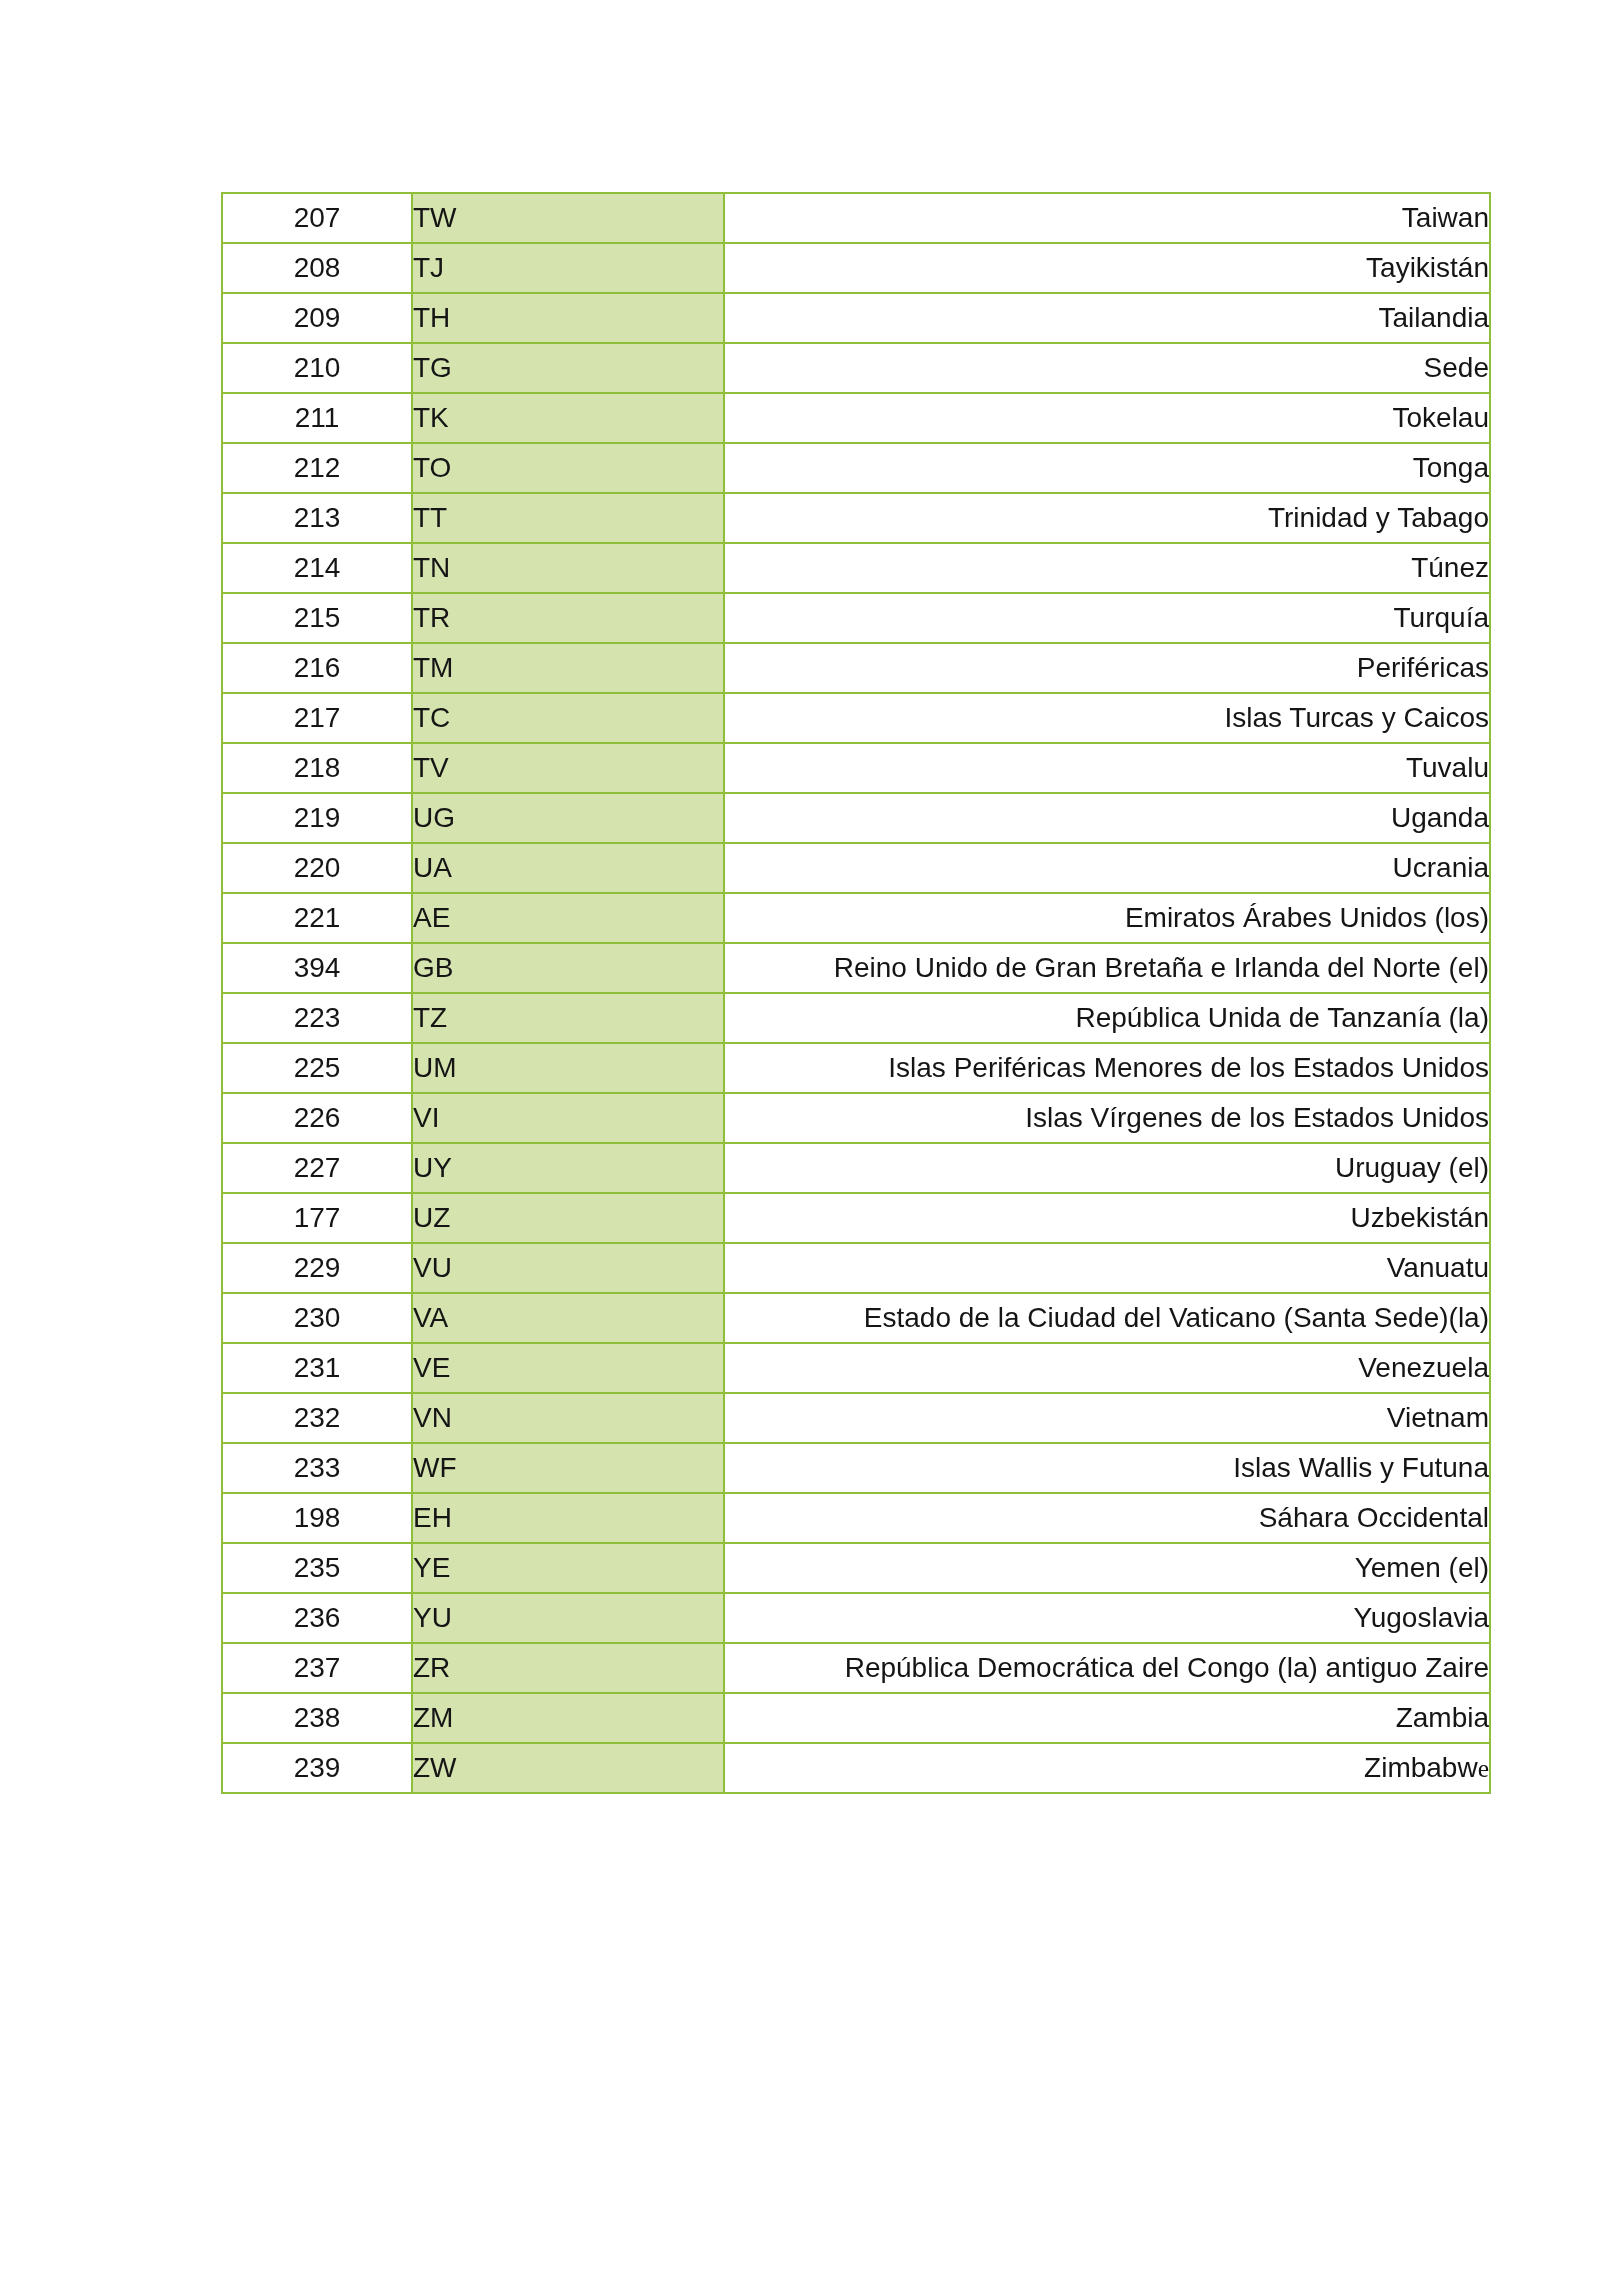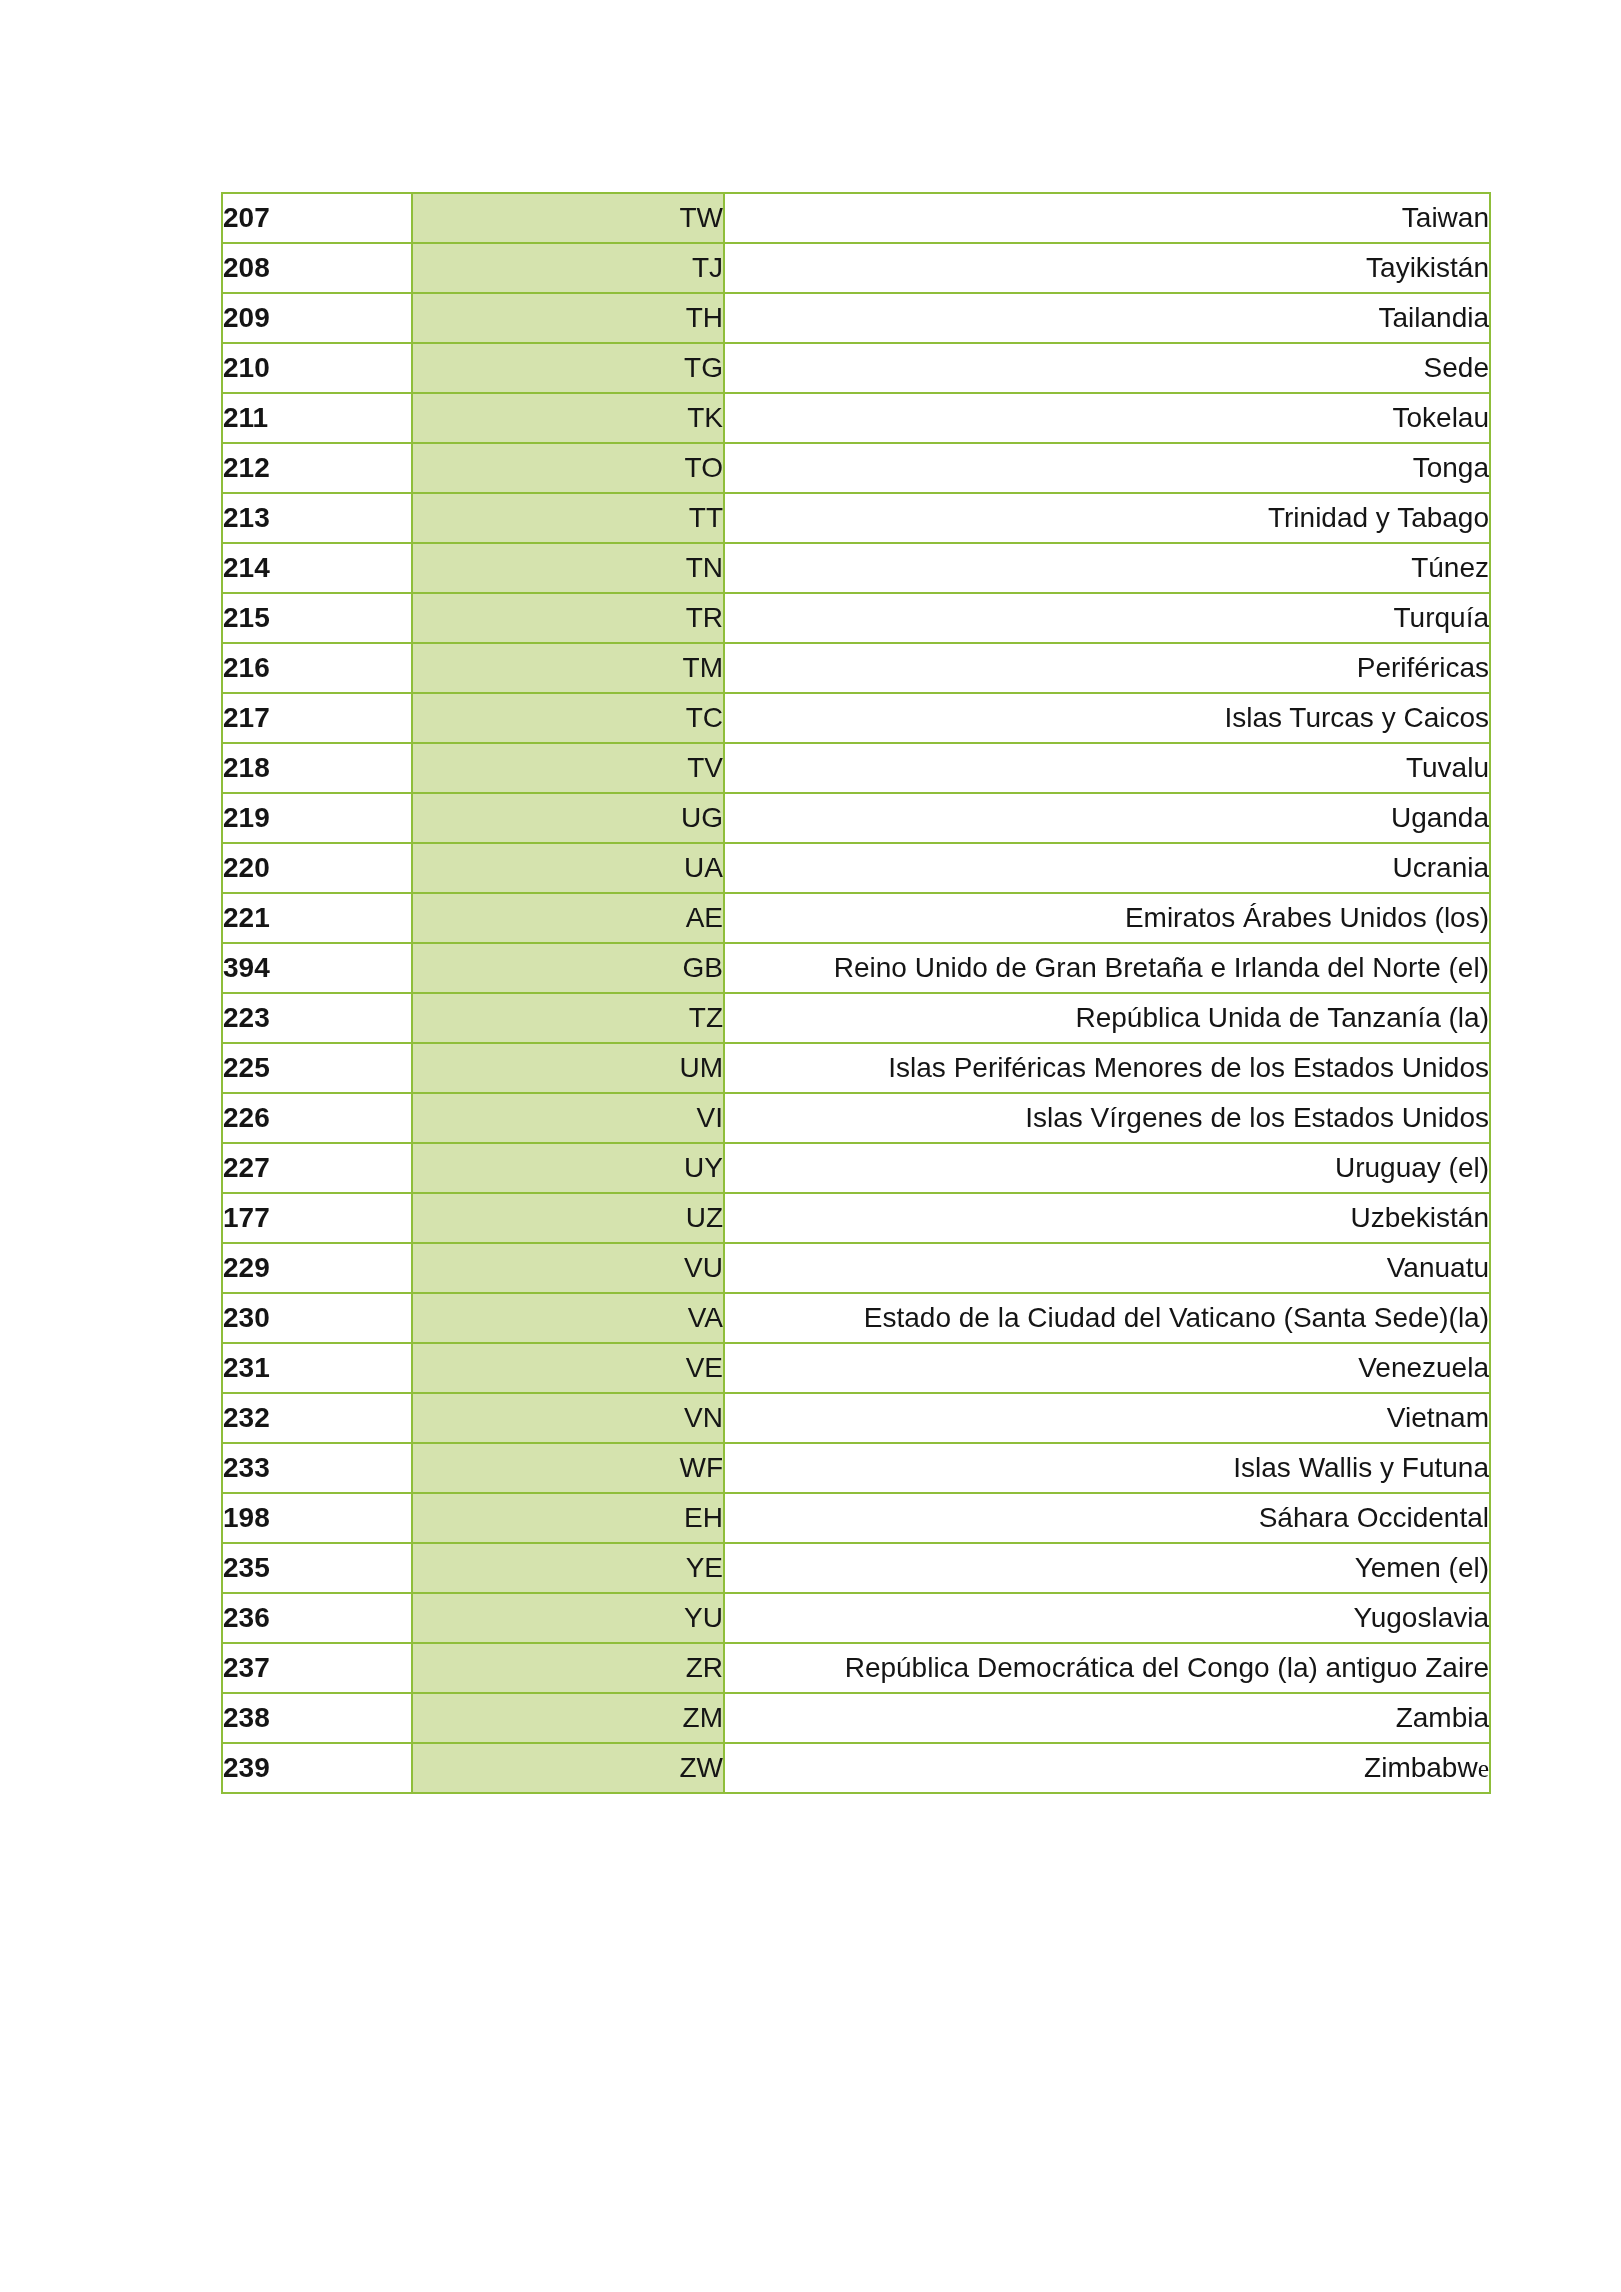--- a/index.html
+++ b/index.html
@@ -29,22 +29,22 @@
   table.codes td{
     border:2.9px solid var(--border-color);
     height:48px;
     font-size:28px;
     line-height:1.1;
     color:var(--text-color);
     padding:0;
     overflow:hidden;
     white-space:nowrap;
   }
-  td.cell-number{font-weight:bold;}
-  td.cell-code{text-align:right;background:var(--fill-color);}
+  td.cell-number{text-align:center;}
+  td.cell-code{text-align:left;background:var(--fill-color);}
   td.cell-name{text-align:right;padding-left:14.7px;}
   .serif-suffix{
     font-family:"Liberation Serif","DejaVu Serif",serif;
     font-size:25.5px;
   }
 </style>
 </head>
 <body>
 
 <div class="page">

